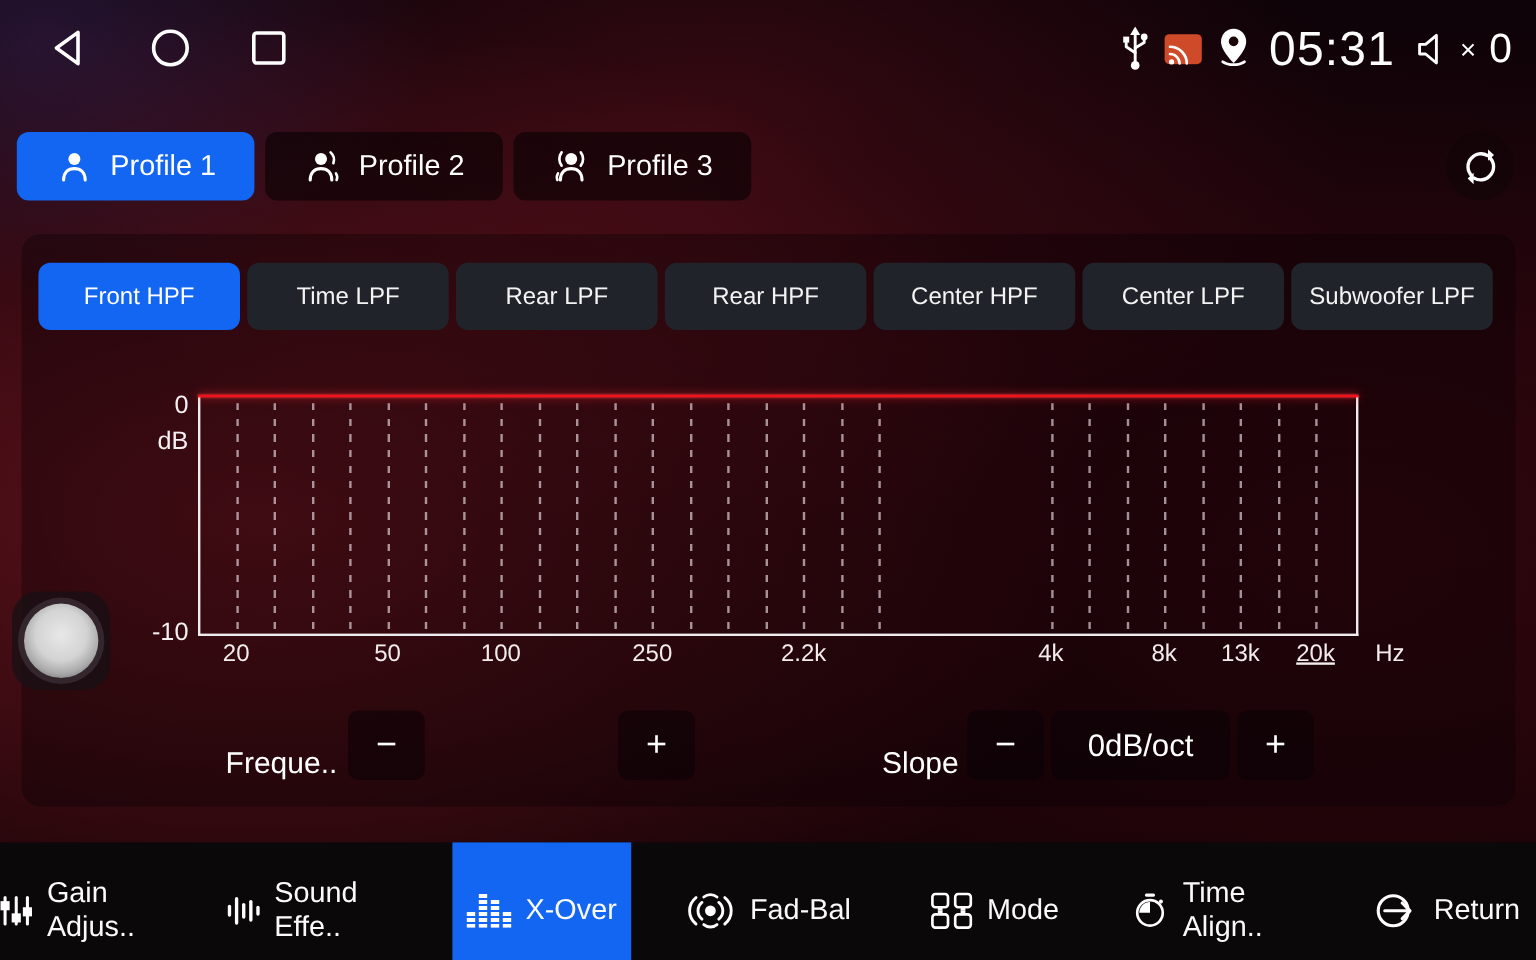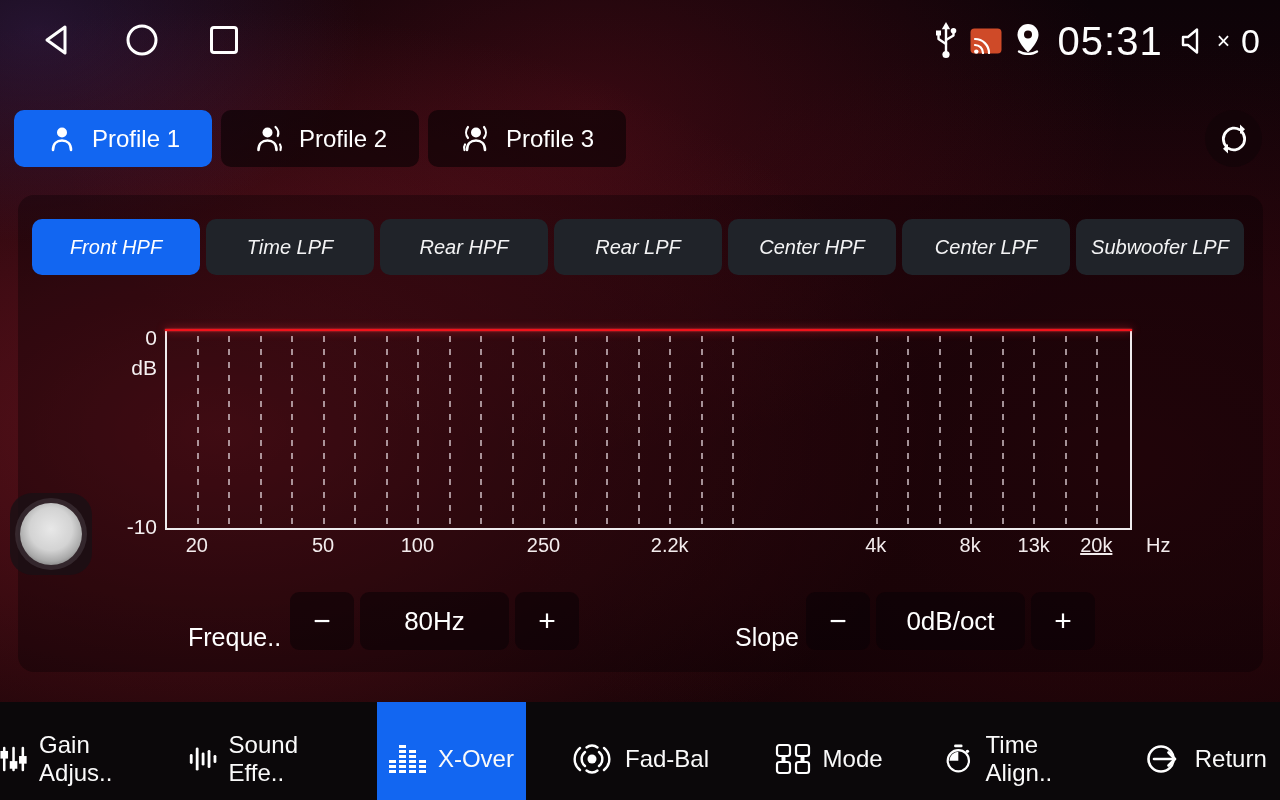--- a/index.html
+++ b/index.html
@@ -33,21 +33,21 @@
   .refresh-btn{position:absolute;top:110px;right:18px;width:57px;height:57px;border-radius:50%;
     background:rgba(18,4,9,0.72);display:flex;align-items:center;justify-content:center;cursor:pointer;}
 
   
   .panel{position:absolute;left:18px;top:195px;width:1245px;height:477px;border-radius:16px;
     background:rgba(4,0,2,0.32);}
 
   
   .tabs{position:absolute;left:32px;top:219px;display:flex;gap:6px;}
   .tab{width:168px;height:56px;border-radius:10px;background:#202329;color:#f3f3f4;
-    display:flex;align-items:center;justify-content:center;font-size:20px;cursor:pointer;font-style:italic;}
+    display:flex;align-items:center;justify-content:center;font-size:20px;cursor:pointer;}
   .tab.active{background:#1266f1;color:#fff;}
 
   
   .chart{position:absolute;left:165px;top:330px;width:963px;height:198px;
     border-left:2px solid #efecee;border-right:2px solid #efecee;border-bottom:2px solid #efecee;}
   .curve-line{position:absolute;left:-2px;right:-2px;top:-1px;height:2px;background:#f2121b;
     box-shadow:0 0 8px rgba(255,40,50,0.85),0 0 2px rgba(255,70,70,1);}
   .gridline{position:absolute;top:6px;bottom:0;width:2px;
     background:repeating-linear-gradient(180deg,rgba(216,200,206,0.72) 0 6px,transparent 6px 13px);}
   .ylabel{position:absolute;left:-56px;width:46px;text-align:right;font-size:21px;color:#f5f0f1;}
@@ -169,22 +169,22 @@
       <path class="stroke" stroke-width="2.8" d="M24.5,9.5 A10.5,10.5 0 0 1 24.5,24.5 A10.4,10.4 0 0 1 11.5,26.4"></path>
       <polygon fill="#fff" points="11,22 11,31.5 6,26.8"></polygon>
     </svg>
   </div>
 
   <div class="panel"></div>
 
   <div class="tabs">
     <div class="tab active">Front HPF</div>
     <div class="tab">Time LPF</div>
+    <div class="tab">Rear LPF</div>
     <div class="tab">Rear HPF</div>
-    <div class="tab">Rear LPF</div>
     <div class="tab">Center HPF</div>
     <div class="tab">Center LPF</div>
     <div class="tab">Subwoofer LPF</div>
   </div>
 
   <div class="chart">
     <span class="ylabel y0">0</span>
     <span class="ylabel ydb">dB</span>
     <span class="ylabel ym10">-10</span>
     <div style="position:absolute;inset:0;">
@@ -230,21 +230,20 @@
       </div>
   </div>
 
   <div class="knob">
     <div class="knob-inner"></div>
   </div>
 
   <div class="controls">
     <span class="ctrl-label lbl-freq">Freque..</span>
     <button class="ctrl-btn btn-fm">−</button>
-    <div class="ctrl-value val-freq">80Hz</div>
     <button class="ctrl-btn btn-fp">+</button>
     <span class="ctrl-label lbl-slope">Slope</span>
     <button class="ctrl-btn btn-sm">−</button>
     <div class="ctrl-value val-slope">0dB/oct</div>
     <button class="ctrl-btn btn-sp">+</button>
   </div>
 
   <div class="bottomnav">
     <div class="nav-item">
       <svg width="32" height="30" viewBox="0 0 32 30">

